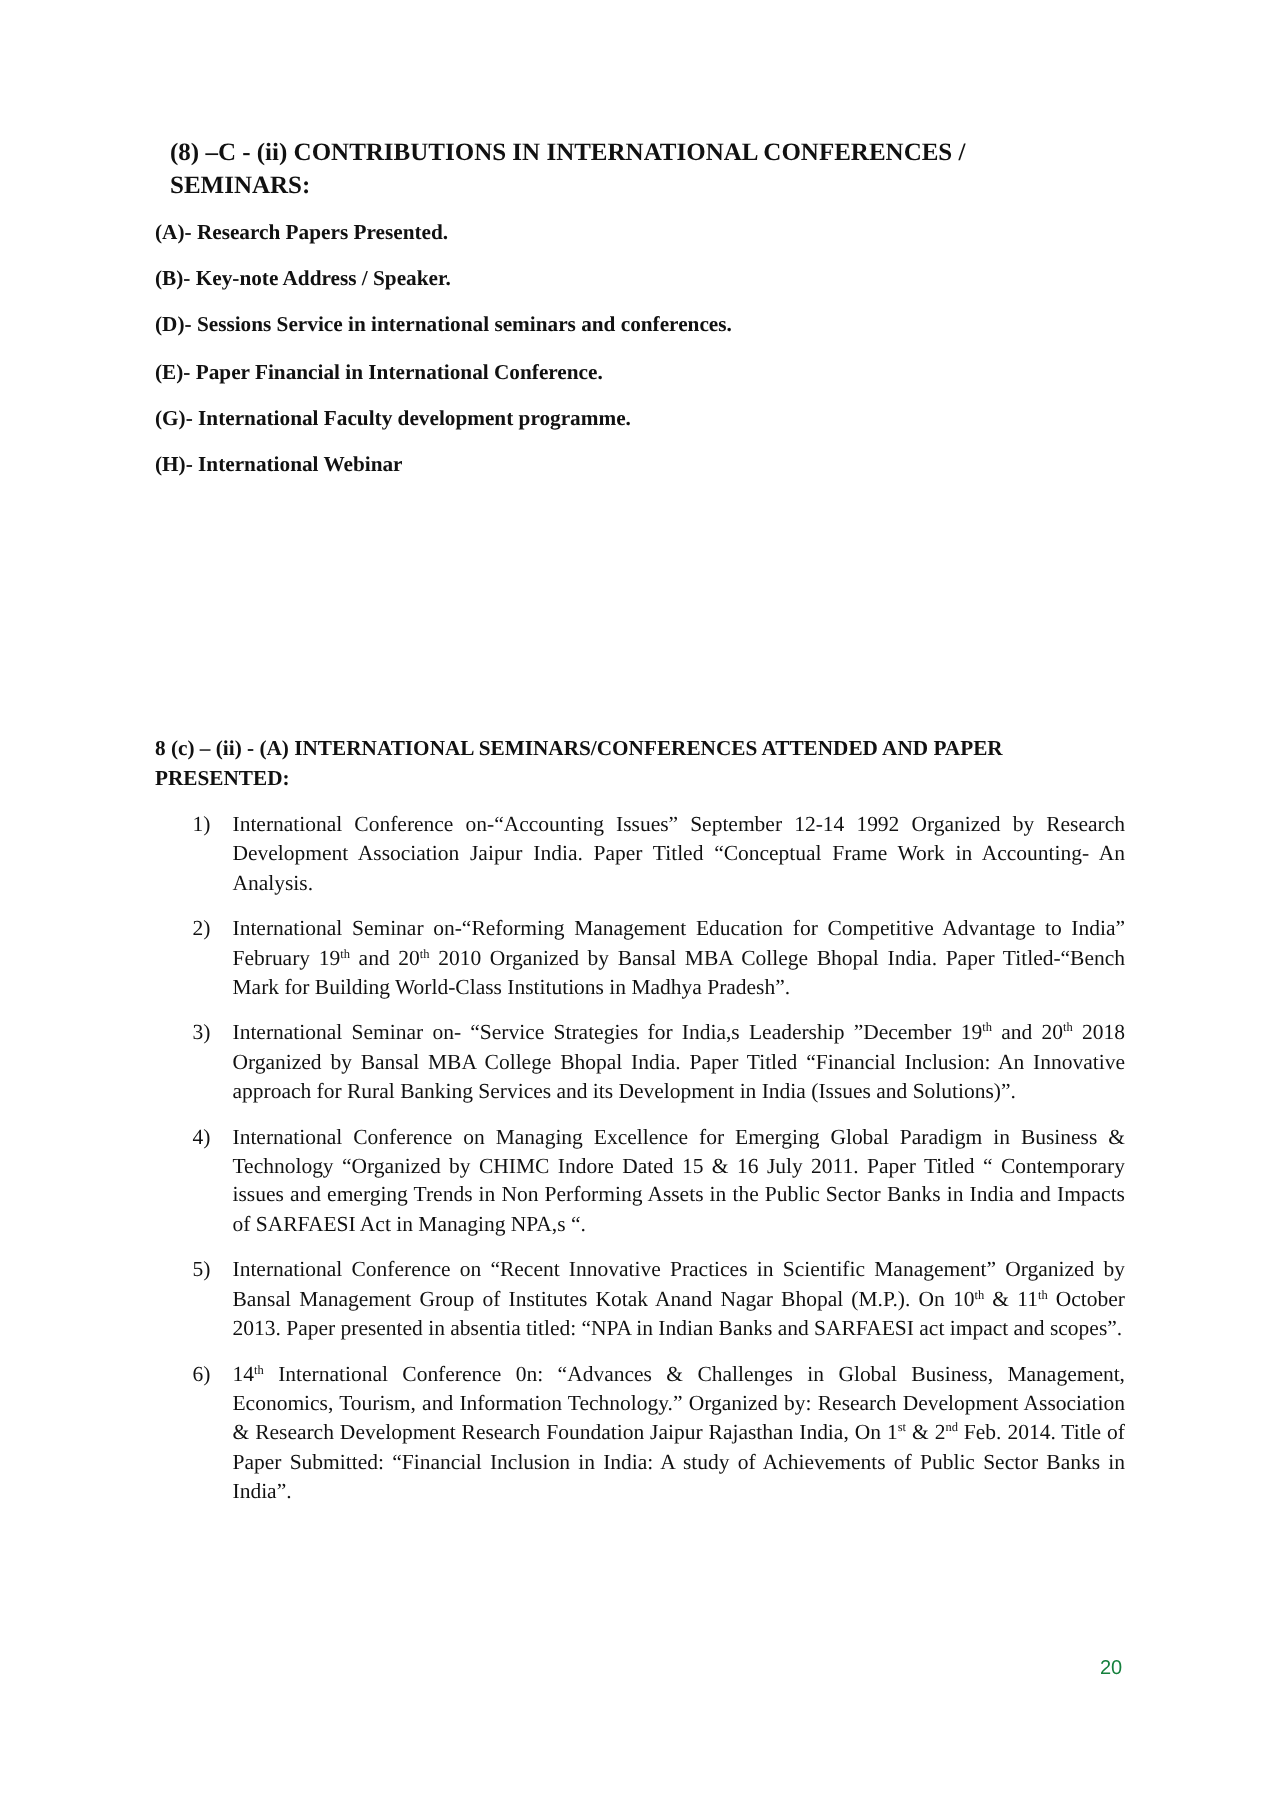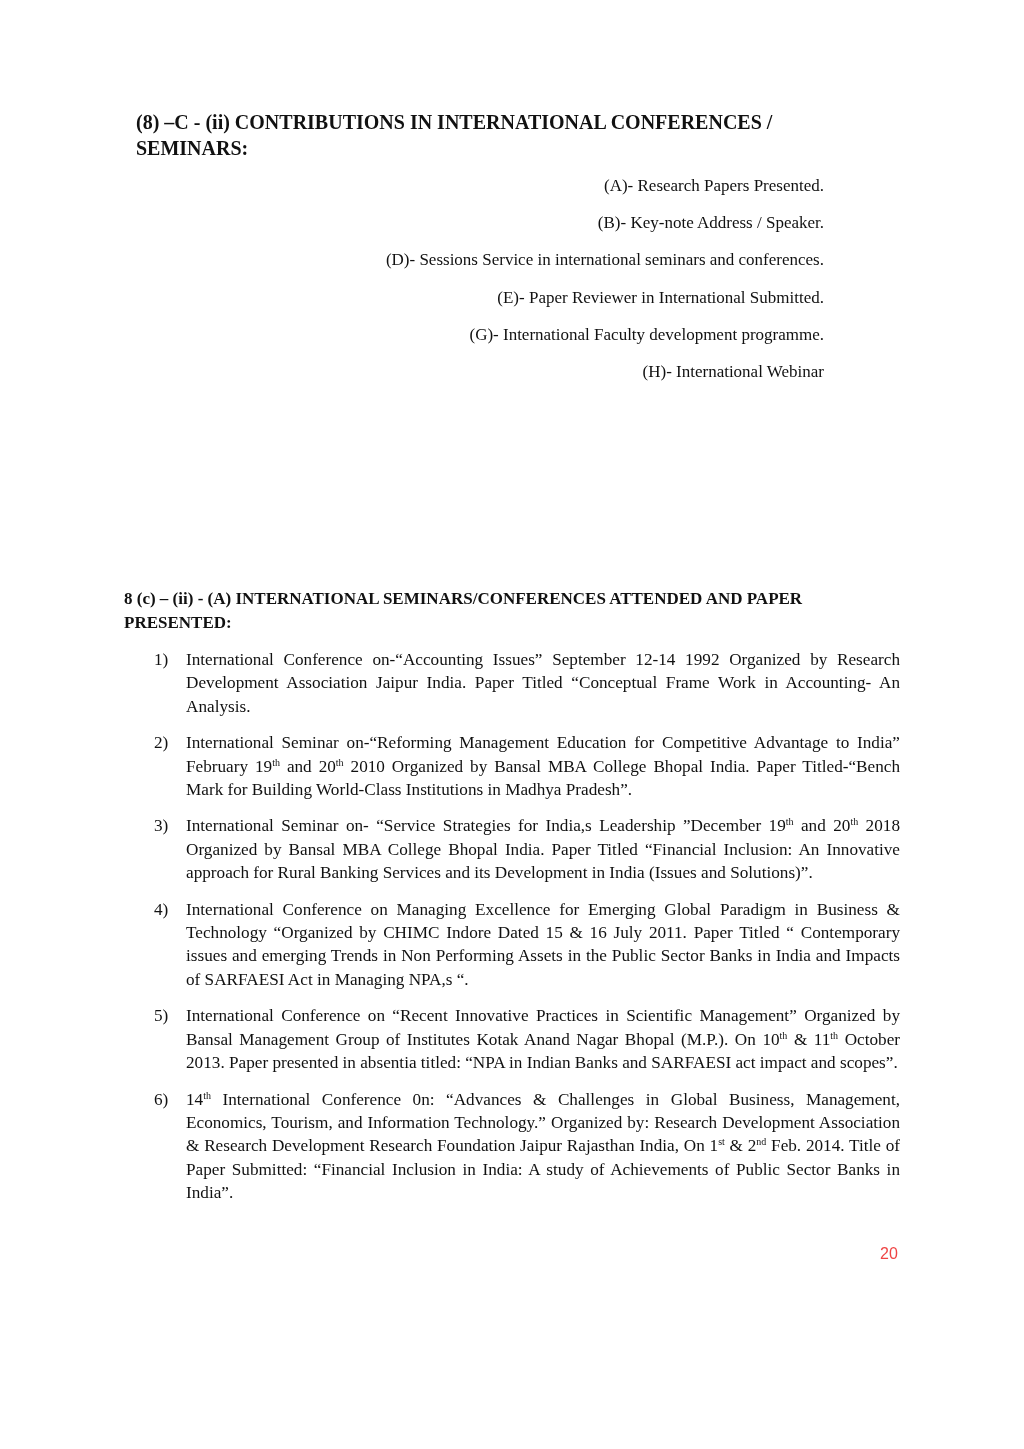--- a/index.html
+++ b/index.html
@@ -7,46 +7,46 @@
       width: 1024px; height: 1449px; position: relative; overflow: hidden;
       font-family: "Liberation Serif", serif; color: #111111;
     }
     .page { position: absolute; left: 0; top: 0; width: 1024px; height: 1449px; }
     .h1 {
       position: absolute; left: 124px; top: 109px; width: 700px;
       font-weight: bold; font-size: 20px; line-height: 26px; margin-left: 12px;
     }
     .toc { position: absolute; left: 124px; top: 175px; width: 700px; margin: 0; padding: 0; list-style: none; }
     .toc li {
-      font-weight: normal; font-size: 17px; line-height: 21px; height: 37.2px; text-align: right;
+      font-weight: bold; font-size: 17px; line-height: 21px; height: 37.2px;
     }
     .h2 {
       position: absolute; left: 124px; top: 587px; width: 780px;
       font-weight: bold; font-size: 17px; line-height: 24px;
     }
     .items { position: absolute; left: 124px; top: 648px; width: 776px; margin: 0; padding: 0; list-style: none; }
     .item { position: relative; padding-left: 62px; font-size: 17.2px; line-height: 23.4px; text-align: justify; }
     .item .num { position: absolute; left: 30px; top: 0; }
     .item sup { font-size: 10px; line-height: 0; vertical-align: 6px; }
     .page-num {
-      position: absolute; left: 880px; top: 1245px;
-      font-family: "Liberation Sans", sans-serif; font-size: 16px; color: #ef4444;
+      position: absolute; left: 880px; top: 1326px;
+      font-family: "Liberation Sans", sans-serif; font-size: 16px; color: #15803d;
     }
   </style>
 </head>
 <body>
 
 <div class="page">
   <div class="h1">(8) –C - (ii) CONTRIBUTIONS IN INTERNATIONAL CONFERENCES / SEMINARS:</div>
 
   <ul class="toc">
     <li>(A)- Research Papers Presented.</li>
     <li>(B)- Key-note Address / Speaker.</li>
     <li>(D)- Sessions Service in international seminars and conferences.</li>
-    <li>(E)- Paper Reviewer in International Submitted.</li>
+    <li>(E)- Paper Financial in International Conference.</li>
     <li>(G)- International Faculty development programme.</li>
     <li>(H)- International Webinar</li>
   </ul>
 
   <div class="h2">8 (c) – (ii) - (A) INTERNATIONAL SEMINARS/CONFERENCES ATTENDED AND PAPER PRESENTED:</div>
 
   <ul class="items">
     <li class="item" style="margin-bottom:13px;">
       <span class="num">1)</span>
       <span>International Conference on-“Accounting Issues” September 12-14 1992 Organized by Research Development Association Jaipur India. Paper Titled “Conceptual Frame Work in Accounting- An Analysis.</span>

